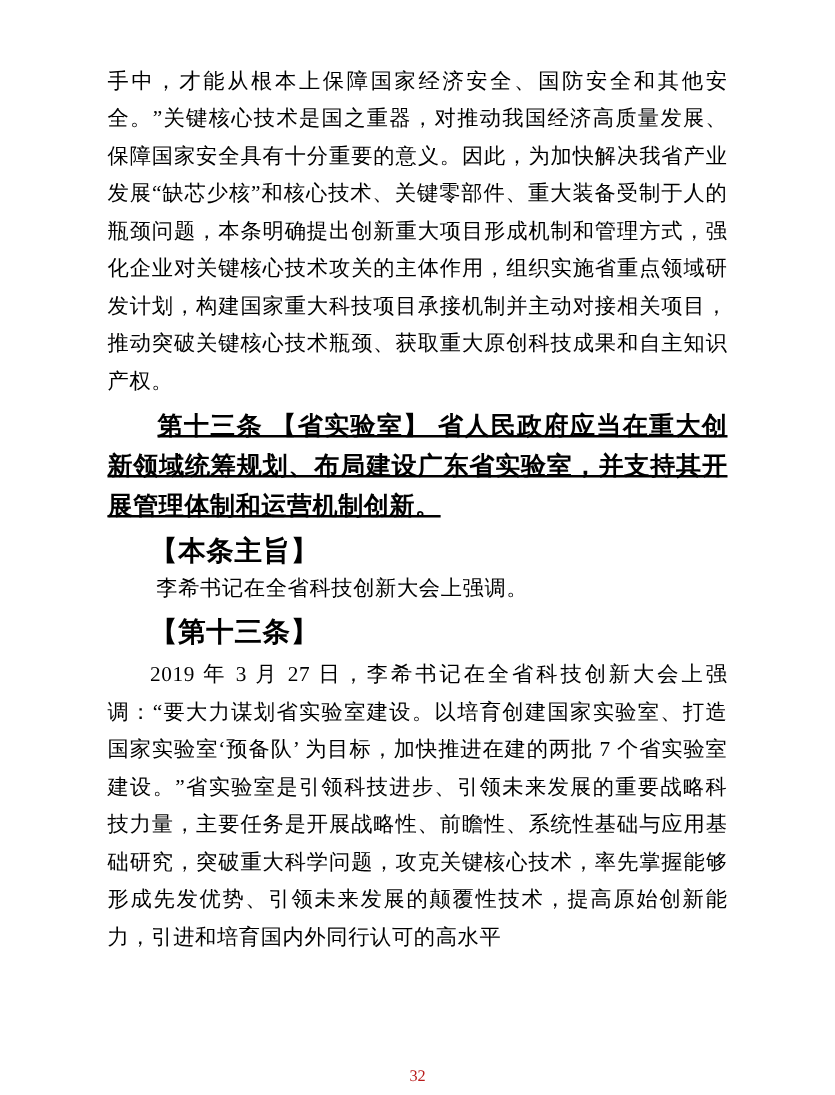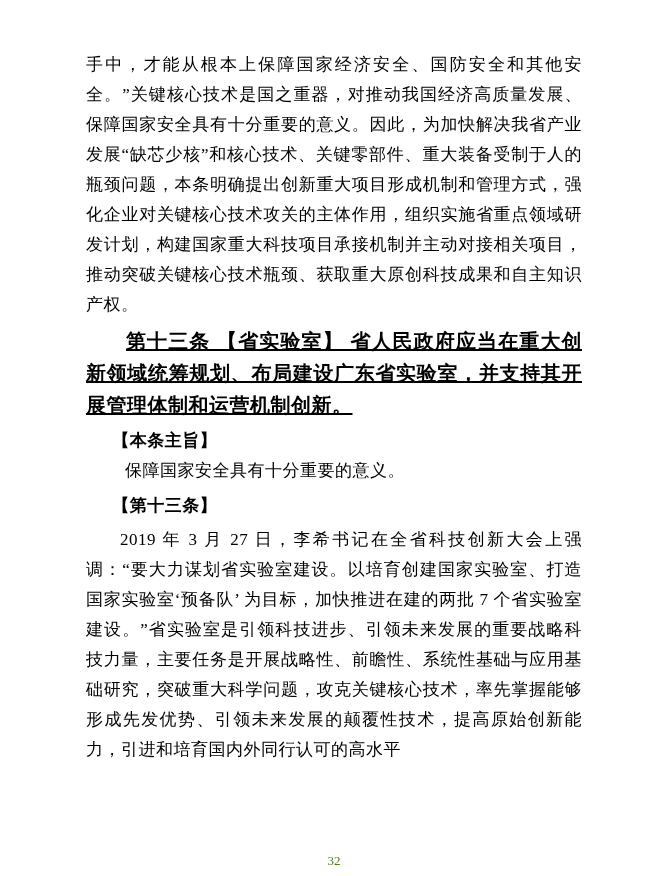--- a/index.html
+++ b/index.html
@@ -41,56 +41,56 @@
     line-height: 32px;
     text-align: justify;
     text-justify: inter-character;
     letter-spacing: 0.5px;
     margin-top: 5px;
     text-decoration: underline;
   }
   
   .heading {
     font-weight: bold;
-    font-size: 17px;
+    font-size: 22px;
     line-height: 30px;
     text-indent: 1.55em;
     margin-top: 5px;
     letter-spacing: 0.5px;
   }
   .indent2 { text-indent: 2em; }
   .purpose-body { text-indent: 2.3em; }
   .interp { margin-top: 4px; }
 
   .footer {
     position: absolute;
     left: 0;
     right: 0;
     bottom: 6px;
     text-align: center;
     font-size: 13px;
     line-height: 18px;
     font-family: "Liberation Serif", serif;
-    color: #4d7c0f;
+    color: #b91c1c;
   }
 </style>
 </head>
 <body>
 
 <div class="page">
   <div class="content">
 
     <p class="kai">手中，才能从根本上保障国家经济安全、国防安全和其他安全。”关键核心技术是国之重器，对推动我国经济高质量发展、保障国家安全具有十分重要的意义。因此，为加快解决我省产业发展“缺芯少核”和核心技术、关键零部件、重大装备受制于人的瓶颈问题，本条明确提出创新重大项目形成机制和管理方式，强化企业对关键核心技术攻关的主体作用，组织实施省重点领域研发计划，构建国家重大科技项目承接机制并主动对接相关项目，推动突破关键核心技术瓶颈、获取重大原创科技成果和自主知识产权。</p>
 
     <p class="hei indent2">第十三条 【省实验室】 省人民政府应当在重大创新领域统筹规划、布局建设广东省实验室，并支持其开展管理体制和运营机制创新。</p>
 
 
     <p class="heading">【本条主旨】</p>
 
-    <p class="kai purpose-body">保障国家安全具有十分重要的意义。</p>
+    <p class="kai purpose-body">李希书记在全省科技创新大会上强调。</p>
 
     <p class="heading">【第十三条】</p>
 
     <p class="kai indent2 interp">2019 年 3 月 27 日，李希书记在全省科技创新大会上强调：“要大力谋划省实验室建设。以培育创建国家实验室、打造国家实验室‘预备队’ 为目标，加快推进在建的两批 7 个省实验室建设。”省实验室是引领科技进步、引领未来发展的重要战略科技力量，主要任务是开展战略性、前瞻性、系统性基础与应用基础研究，突破重大科学问题，攻克关键核心技术，率先掌握能够形成先发优势、引领未来发展的颠覆性技术，提高原始创新能力，引进和培育国内外同行认可的高水平</p>
 
   </div>
 
   <div class="footer">
     <span>32</span>
   </div>

